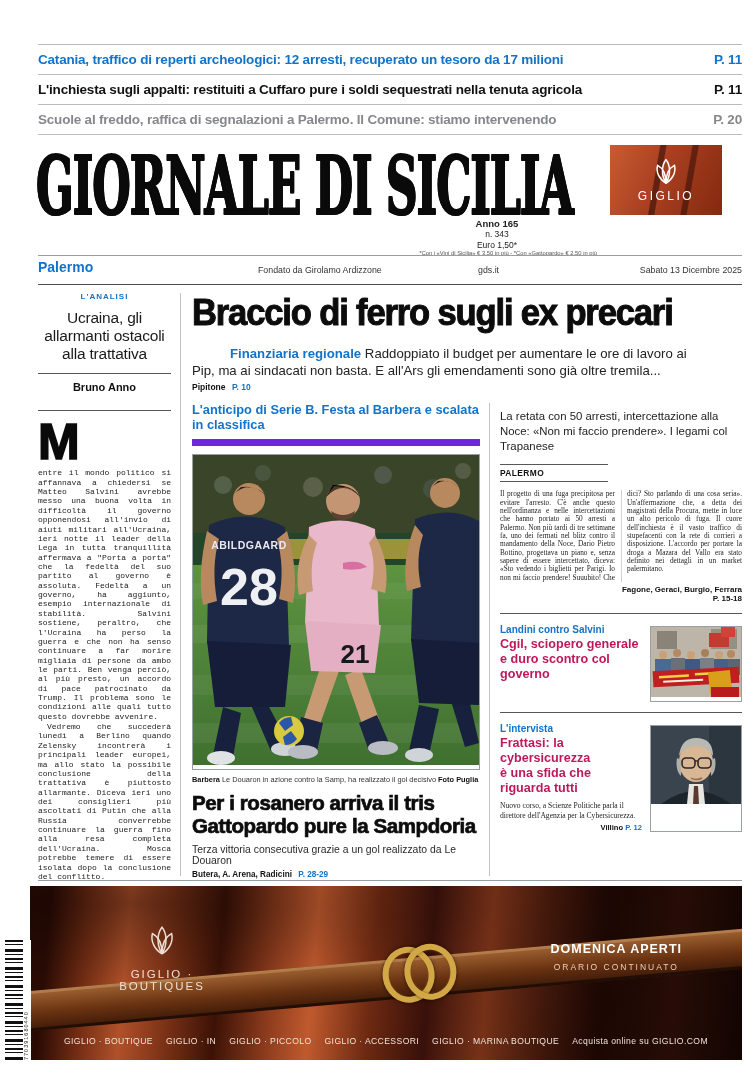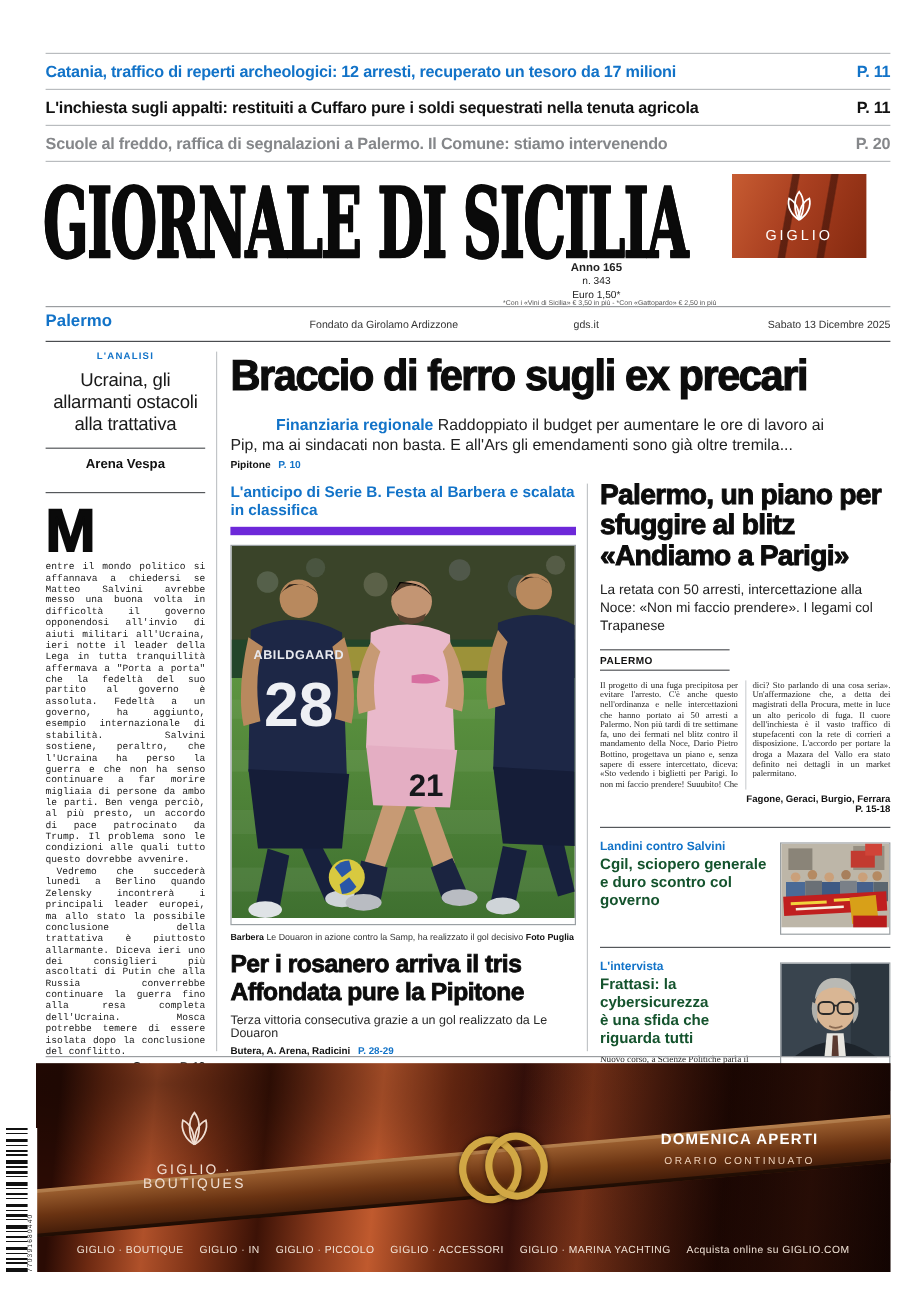--- a/index.html
+++ b/index.html
@@ -90,21 +90,21 @@
                    padding:3px 0;font-size:8.4px;font-weight:bold;letter-spacing:.4px;}
   .right .body2col{margin-top:8px;columns:2;column-gap:12px;column-rule:1px solid #cfd2d4;
     font-family:"Liberation Serif","DejaVu Serif",serif;font-size:7.3px;line-height:1.14;
     text-align:justify;color:#1c1c1c;}
   .right .byrow{text-align:right;font-weight:bold;font-size:8px;margin-top:3px;}
   .right .pgrow{text-align:right;font-weight:bold;font-size:8px;}
   .divider{height:1px;background:#55585b;margin:10px 0;}
   .mini{display:flex;gap:8px;}
   .mini .txt{flex:1;}
   .mini .kick{font-size:10px;font-weight:bold;}
-  .mini h3{margin:2px 0 0;font-size:12.6px;line-height:1.18;font-weight:bold;color:#14532d;}
+  .mini h3{margin:2px 0 0;font-size:12.6px;line-height:1.18;font-weight:bold;color:#be185d;}
   .mini .body{margin-top:6px;font-family:"Liberation Serif","DejaVu Serif",serif;font-size:7.6px;
               line-height:1.3;color:#1c1c1c;}
   .mini .pg{font-family:"Liberation Sans",sans-serif;font-weight:bold;display:block;text-align:right;}
   .mini .byrow{text-align:right;font-size:7.6px;font-weight:bold;margin-top:2px;}
   .mini .photo-frame{margin-top:2px;flex:none;}
 
   
   .ad{left:30px;top:886px;width:712px;height:174px;overflow:hidden;color:#f3e4d8;
     background:
       linear-gradient(to right,transparent 55%,rgba(10,2,1,.55) 85%),
@@ -183,21 +183,21 @@
   </div>
   <div class="abs rule-dark" style="left:38px;top:284px;width:704px;"></div>
 
   <div class="abs vrule" style="left:180px;top:293px;height:583px;"></div>
   <div class="abs vrule" style="left:489px;top:403px;height:473px;"></div>
 
   <div class="abs analysis">
     <div class="an-label c-blue">L'ANALISI</div>
     <div class="an-title">Ucraina, gli allarmanti ostacoli alla trattativa</div>
     <div class="an-rule"></div>
-    <div class="an-author">Arena Vespa</div>
+    <div class="an-author">Bruno Anno</div>
     <div class="an-rule"></div>
     <div class="an-drop">M</div>
     <div class="an-body">entre il mondo politico si affannava a chiedersi se Matteo Salvini avrebbe messo una buona volta in difficoltà il governo opponendosi all'invio di aiuti militari all'Ucraina, ieri notte il leader della Lega in tutta tranquillità affermava a "Porta a porta" che la fedeltà del suo partito al governo è assoluta. Fedeltà a un governo, ha aggiunto, esempio internazionale di stabilità. Salvini sostiene, peraltro, che l'Ucraina ha perso la guerra e che non ha senso continuare a far morire migliaia di persone da ambo le parti. Ben venga perciò, al più presto, un accordo di pace patrocinato da Trump. Il problema sono le condizioni alle quali tutto questo dovrebbe avvenire.</div>
     <div class="an-body ind">Vedremo che succederà lunedì a Berlino quando Zelensky incontrerà i principali leader europei, ma allo stato la possibile conclusione della trattativa è piuttosto allarmante. Diceva ieri uno dei consiglieri più ascoltati di Putin che alla Russia converrebbe continuare la guerra fino alla resa completa dell'Ucraina. Mosca potrebbe temere di essere isolata dopo la conclusione del conflitto.</div>
     <div class="an-follow">Segue a P. 13</div>
     <div class="an-copy">© RIPRODUZIONE RISERVATA</div>
   </div>
 
   <div class="abs lead">
     <h1>Braccio di ferro sugli ex precari</h1>
@@ -287,31 +287,30 @@
           <path d="M86 268 a15 15 0 0 1 12 -6 l2 8 -8 6 Z" fill="#2a57a8"></path>
           <path d="M104 284 a15 15 0 0 1 -12 6 l-2 -8 8 -6 Z" fill="#2a57a8"></path>
         </g>
       </svg>
     </div>
     <div class="caption">
       <b>Barbera</b><span> Le Douaron in azione contro la Samp, ha realizzato il gol decisivo </span><b>Foto Puglia</b>
     </div>
     <h2>
       <span style="display:block">Per i rosanero arriva il tris</span>
-      <span style="display:block">Affondata pure la Pipitone</span>
+      <span style="display:block">Gattopardo pure la Sampdoria</span>
     </h2>
     <div class="standfirst">Terza vittoria consecutiva grazie a un gol realizzato da Le Douaron</div>
     <div class="byrow">
       <span>Butera, A. Arena, Radicini</span>
       <span class="pg c-blue">P. 28-29</span>
     </div>
   </div>
 
   <div class="abs right">
-    <h2>Palermo, un piano per sfuggire al blitz «Andiamo a Parigi»</h2>
     <div class="standfirst">La retata con 50 arresti, intercettazione alla Noce: «Non mi faccio prendere». I legami col Trapanese</div>
     <div class="seclabel">PALERMO</div>
     <div class="body2col">Il progetto di una fuga precipitosa per evitare l'arresto. C'è anche questo nell'ordinanza e nelle intercettazioni che hanno portato ai 50 arresti a Palermo. Non più tardi di tre settimane fa, uno dei fermati nel blitz contro il mandamento della Noce, Dario Pietro Bottino, progettava un piano e, senza sapere di essere intercettato, diceva: «Sto vedendo i biglietti per Parigi. Io non mi faccio prendere! Suuubito! Che dici? Sto parlando di una cosa seria». Un'affermazione che, a detta dei magistrati della Procura, mette in luce un alto pericolo di fuga. Il cuore dell'inchiesta è il vasto traffico di stupefacenti con la rete di corrieri a disposizione. L'accordo per portare la droga a Mazara del Vallo era stato definito nei dettagli in un market palermitano.</div>
     <div class="byrow">Fagone, Geraci, Burgio, Ferrara</div>
     <div class="pgrow">P. 15-18</div>
 
     <div class="divider"></div>
 
     <div class="mini">
       <div class="txt">
@@ -407,21 +406,21 @@
     </div>
     <div class="open">
       <div class="l1">DOMENICA APERTI</div>
       <div class="l2">ORARIO CONTINUATO</div>
     </div>
     <div class="stores">
       <span>GIGLIO · BOUTIQUE</span>
       <span>GIGLIO · IN</span>
       <span>GIGLIO · PICCOLO</span>
       <span>GIGLIO · ACCESSORI</span>
-      <span>GIGLIO · MARINA YACHTING</span>
+      <span>GIGLIO · MARINA BOUTIQUE</span>
       <span>Acquista online su GIGLIO.COM</span>
     </div>
   </div>
 
   <div class="abs barcode">
     <div class="bc-bars"></div>
     <div class="bc-num">770391680440</div>
   </div>
 
 </div>

